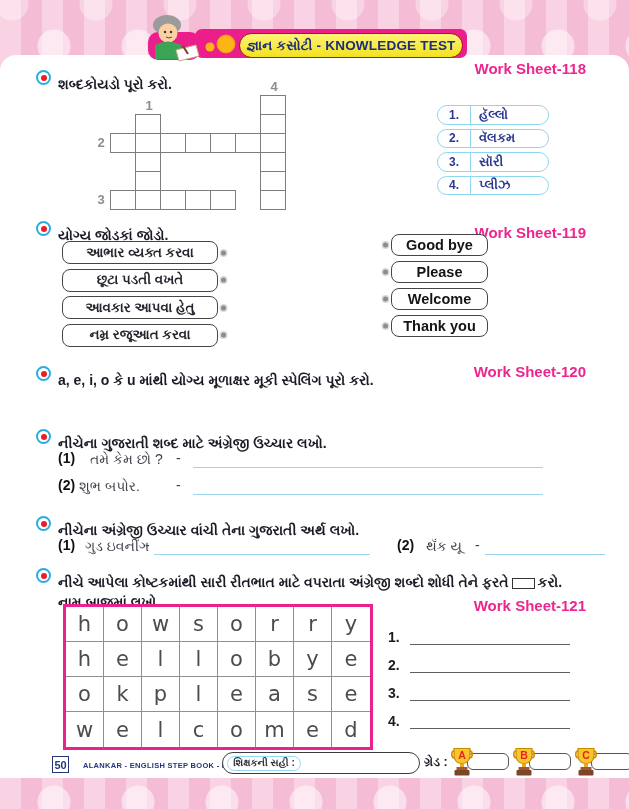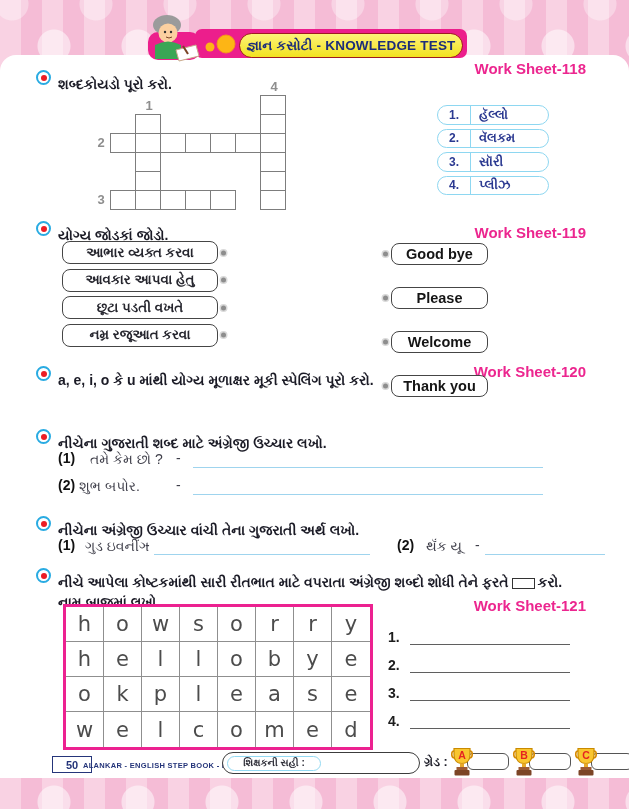--- a/index.html
+++ b/index.html
@@ -52,21 +52,21 @@
   .clues { position:absolute; left:437px; top:105px; display:flex; flex-direction:column; gap:4px; }
   .clue-pill { width:112px; height:19.5px; border:1.6px solid #8ed7f1; border-radius:10px;
     background:#fff; display:flex; align-items:center; overflow:hidden; }
   .clue-num { width:33px; text-align:center; border-right:1.6px solid #8ed7f1;
     font-weight:bold; font-size:12px; color:#2b3991; align-self:stretch;
     display:flex; align-items:center; justify-content:center; }
   .clue-word { flex:1; padding-left:8px; font-weight:bold; font-size:13px; color:#2b3991; }
 
   
   .match-left  { position:absolute; left:62px;  top:241px; display:flex; flex-direction:column; gap:4.5px; }
-  .match-right { position:absolute; left:391px; top:243px; display:flex; flex-direction:column; gap:22px; }
+  .match-right { position:absolute; left:391px; top:234px; display:flex; flex-direction:column; gap:5px; }
   .match-box { position:relative; background:#fff; border:1.5px solid #454545; border-radius:8px;
     display:flex; align-items:center; justify-content:center; }
   .match-left  .match-box { width:156px; height:23px; font-weight:bold; font-size:13.5px; color:#26262e; }
   .match-right .match-box { width:97px;  height:22px; font-weight:bold; font-size:14.5px; color:#151515; }
   .match-left  .match-box::after  { content:""; position:absolute; right:-9px; top:50%;
     transform:translateY(-50%); width:5px; height:5px; border-radius:50%;
     background:#8d8d8d; box-shadow:0 0 0 1.5px #d9d9d9; }
   .match-right .match-box::before { content:""; position:absolute; left:-9px; top:50%;
     transform:translateY(-50%); width:5px; height:5px; border-radius:50%;
     background:#8d8d8d; box-shadow:0 0 0 1.5px #d9d9d9; }
@@ -95,28 +95,28 @@
     font-family:"DejaVu Sans",sans-serif; font-size:21px; color:#4c4c4c; }
   .wg-cell.last-col { border-right:none; }
   .wg-cell.last-row { border-bottom:none; }
 
   .answers { position:absolute; left:388px; top:617px; }
   .ans-row { display:flex; align-items:flex-end; height:28px; }
   .ans-num { width:22px; font-weight:bold; font-size:14px; color:#1c1c1c; }
   .ans-line { width:160px; height:18px; border-bottom:1.6px solid #5f5f5f; }
 
   
-  .page-num-box { position:absolute; left:52px; top:756px; width:40px; height:17px;
+  .page-num-box { position:absolute; left:52px; top:756px; width:17px; height:17px;
     border:1.6px solid #25357a; display:flex; align-items:center; justify-content:center;
     font-weight:bold; font-size:11px; color:#25357a; background:#fff; }
   .book-title { position:absolute; left:83px; top:761px; font-weight:bold; font-size:7.5px;
     color:#25357a; letter-spacing:.3px; }
   .sign-pill { position:absolute; left:222px; top:752px; width:198px; height:22px;
     border:1.6px solid #3c3c3c; border-radius:12px; background:#fff; }
-  .sign-label { position:absolute; left:4px; top:2.5px; width:94px; height:15px;
+  .sign-label { position:absolute; left:4px; top:2.5px; width:74px; height:15px;
     border:1.3px solid #93d9f2; border-radius:8px; display:flex; align-items:center;
     justify-content:center; font-weight:bold; font-size:10px; color:#2e2e38; }
   .grade-label { position:absolute; left:424px; top:755px; font-weight:bold; font-size:12.5px; color:#1d1d28; }
   .trophy-group { position:absolute; top:747px; width:60px; height:30px; }
   .trophy-box { position:absolute; left:17px; top:6px; width:42px; height:17px;
     border:1.5px solid #555; border-radius:6px; background:#fff; }
   .trophy-svg { position:absolute; left:0; top:0; }
 </style>
 </head>
 <body>
@@ -193,22 +193,22 @@
       <span class="clue-num">4.</span>
       <span class="clue-word">પ્લીઝ</span>
     </div>
   </div>
 
   <span class="bullet" style="left:36px; top:221px"></span>
   <div class="sec-title" style="left:58px; top:219px">યોગ્ય જોડકાં જોડો.</div>
 
   <div class="match-left">
     <div class="match-box">આભાર વ્યક્ત કરવા</div>
+    <div class="match-box">છૂટા પડતી વખતે</div>
     <div class="match-box">આવકાર આપવા હેતુ</div>
-    <div class="match-box">છૂટા પડતી વખતે</div>
     <div class="match-box">નમ્ર રજૂઆત કરવા</div>
   </div>
   <div class="match-right">
     <div class="match-box">Good bye</div>
     <div class="match-box">Please</div>
     <div class="match-box">Welcome</div>
     <div class="match-box">Thank you</div>
   </div>
 
   <span class="bullet" style="left:36px; top:366px"></span>

